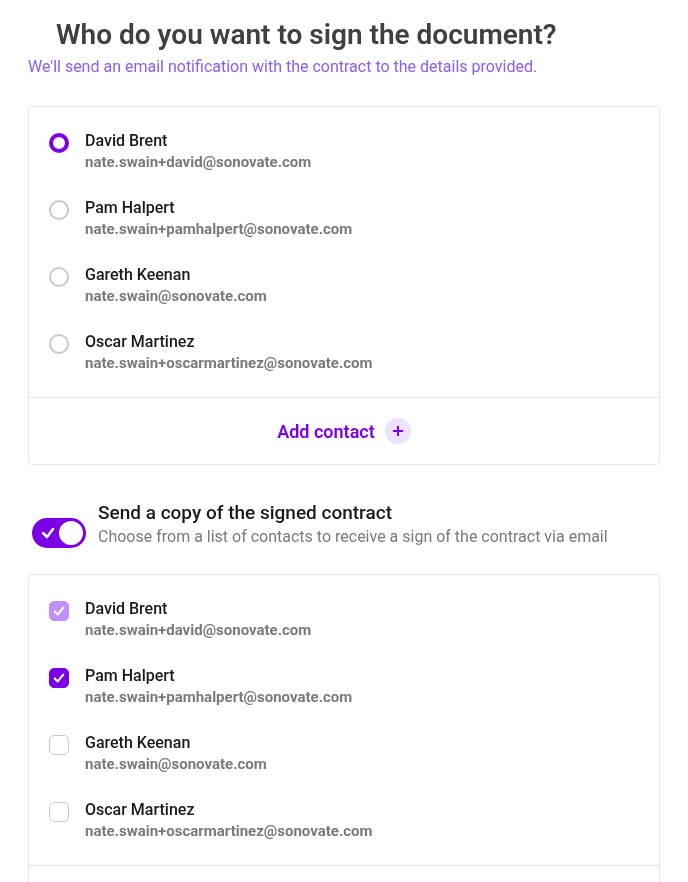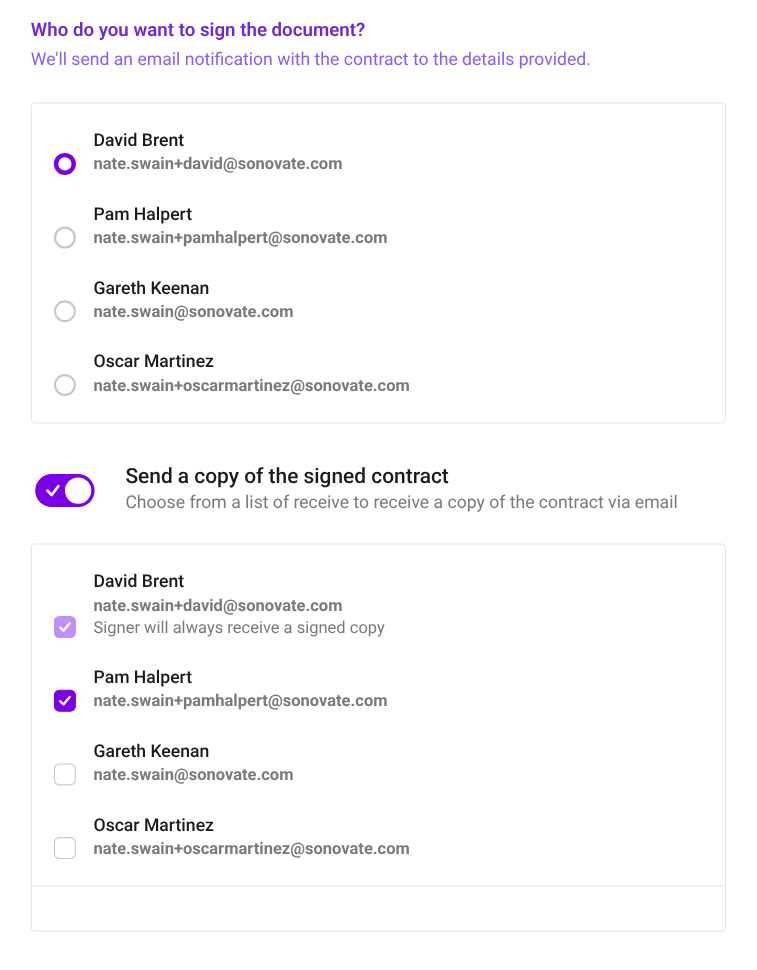--- a/index.html
+++ b/index.html
@@ -4,40 +4,41 @@
   <style>
     * { margin: 0; padding: 0; box-sizing: border-box; }
     body {
       font-family: -apple-system, BlinkMacSystemFont, 'Segoe UI', Roboto, Helvetica, Arial, sans-serif;
       background: #fff;
       padding: 18px 28px;
       width: 688px;
       color: #1a1a1a;
     }
     .heading {
-      color: #6d28d9;
-      font-size: 17px;
+      color: #404040;
+      font-size: 28px;
       font-weight: 600;
       margin-bottom: 6px;
+      margin-left: 28px;
     }
     .subheading {
       color: #8b5cf6;
       font-size: 16px;
       margin-bottom: 30px;
     }
     .panel {
       border: 1px solid #e5e5e5;
       border-radius: 4px;
     }
     .option-list {
       padding: 16px 20px 6px 20px;
     }
     .option-row {
       display: flex;
-      align-items: flex-end;
+      align-items: flex-start;
       padding: 8px 0 18px 0;
       gap: 16px;
     }
     .radio {
       width: 20px;
       height: 20px;
       border-radius: 50%;
       border: 2px solid #c9c9c9;
       flex-shrink: 0;
       margin-top: 2px;
@@ -111,22 +112,22 @@
       height: 26px;
       border-radius: 50%;
       background: #eee0ff;
       display: inline-flex;
       align-items: center;
       justify-content: center;
     }
     .plus-circle svg { stroke: #7c00e6; stroke-width: 2; }
     .toggle-section {
       display: flex;
-      align-items: center;
-      gap: 28px;
+      align-items: flex-end;
+      gap: 12px;
       margin: 36px 4px 26px 4px;
     }
     .toggle {
       width: 54px;
       height: 30px;
       border-radius: 30px;
       background: #7c00e6;
       position: relative;
       flex-shrink: 0;
       margin-top: 4px;
@@ -189,49 +190,59 @@
         </div>
       </div>
       <div class="option-row">
         <div class="radio"></div>
         <div class="option-text">
           <div class="name">Oscar Martinez</div>
           <div class="email">nate.swain+oscarmartinez@sonovate.com</div>
         </div>
       </div>
     </div>
+  <div class="panel-footer">
+    <span class="add-contact">
+      <span>Add contact</span>
+      <span class="plus-circle">
+        <svg width="14" height="14" viewBox="0 0 14 14">
+            <line x1="7" y1="2" x2="7" y2="12"></line>
+            <line x1="2" y1="7" x2="12" y2="7"></line>
+          </svg>
+      </span>
+    </span>
+  </div>
 </div>
 
 <div class="toggle-section">
   <div class="toggle">
     <span class="tick-small">
       <svg width="14" height="14" viewBox="0 0 14 14">
           <polyline points="2,7 6,11 12,3"></polyline>
         </svg>
     </span>
     <span class="knob"></span>
   </div>
   <div class="toggle-text">
     <div class="t-title">Send a copy of the signed contract</div>
-    <div class="t-desc">Choose from a list of receive to receive a copy of the contract via email</div>
+    <div class="t-desc">Choose from a list of contacts to receive a sign of the contract via email</div>
   </div>
 </div>
 
 <div class="panel">
   <div class="option-list" id="recipients-list">
       <div class="option-row">
         <div class="checkbox checked locked">
           <svg class="tick" width="12" height="12" viewBox="0 0 14 14">
             <polyline points="2,7.5 5.5,11 12,3"></polyline>
           </svg>
         </div>
         <div class="option-text">
           <div class="name">David Brent</div>
           <div class="email">nate.swain+david@sonovate.com</div>
-          <div class="note">Signer will always receive a signed copy</div>
         </div>
       </div>
       <div class="option-row">
         <div class="checkbox checked">
           <svg class="tick" width="12" height="12" viewBox="0 0 14 14">
             <polyline points="2,7.5 5.5,11 12,3"></polyline>
           </svg>
         </div>
         <div class="option-text">
           <div class="name">Pam Halpert</div>

